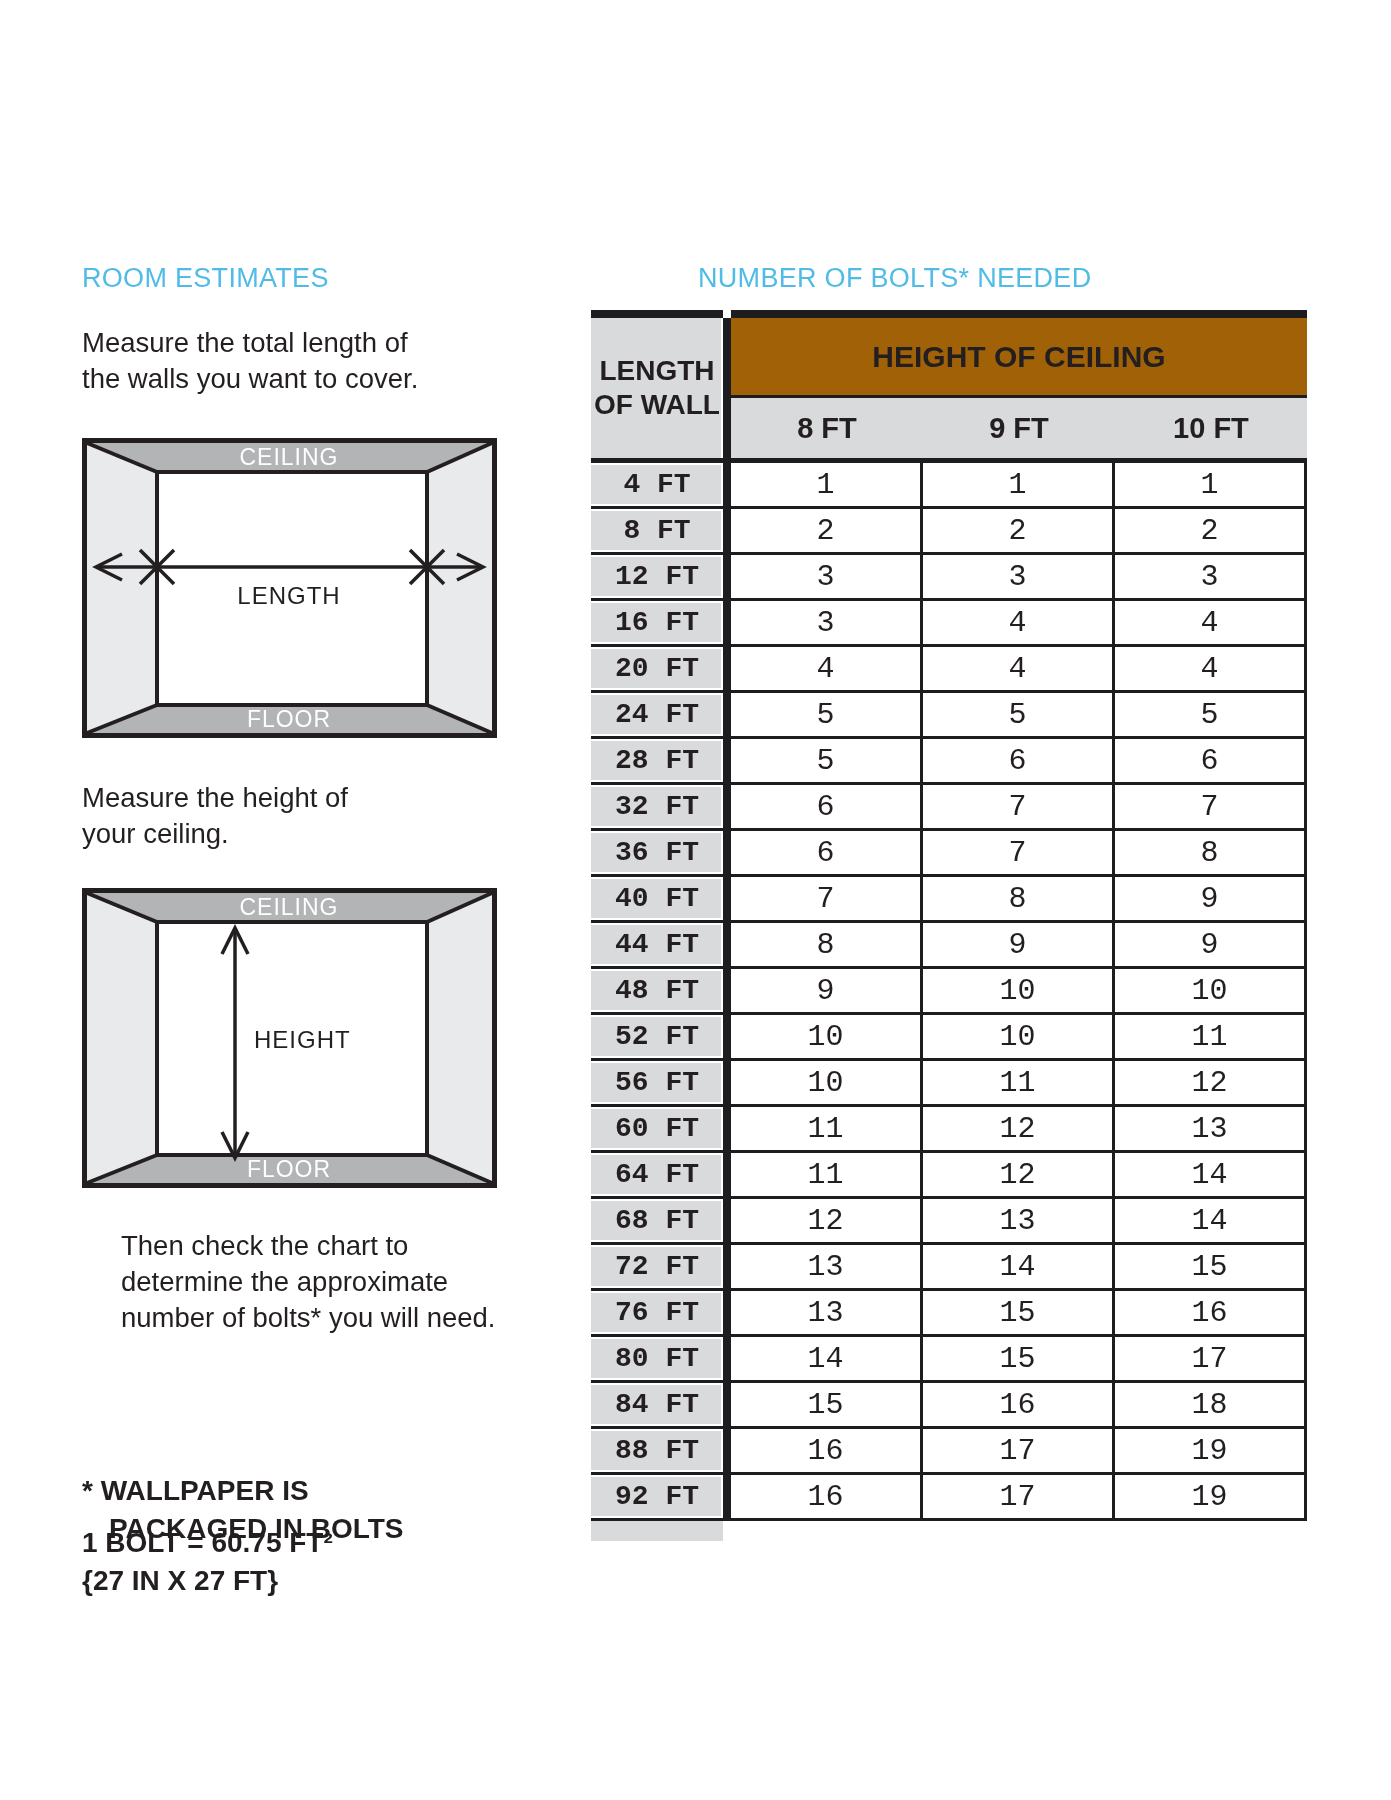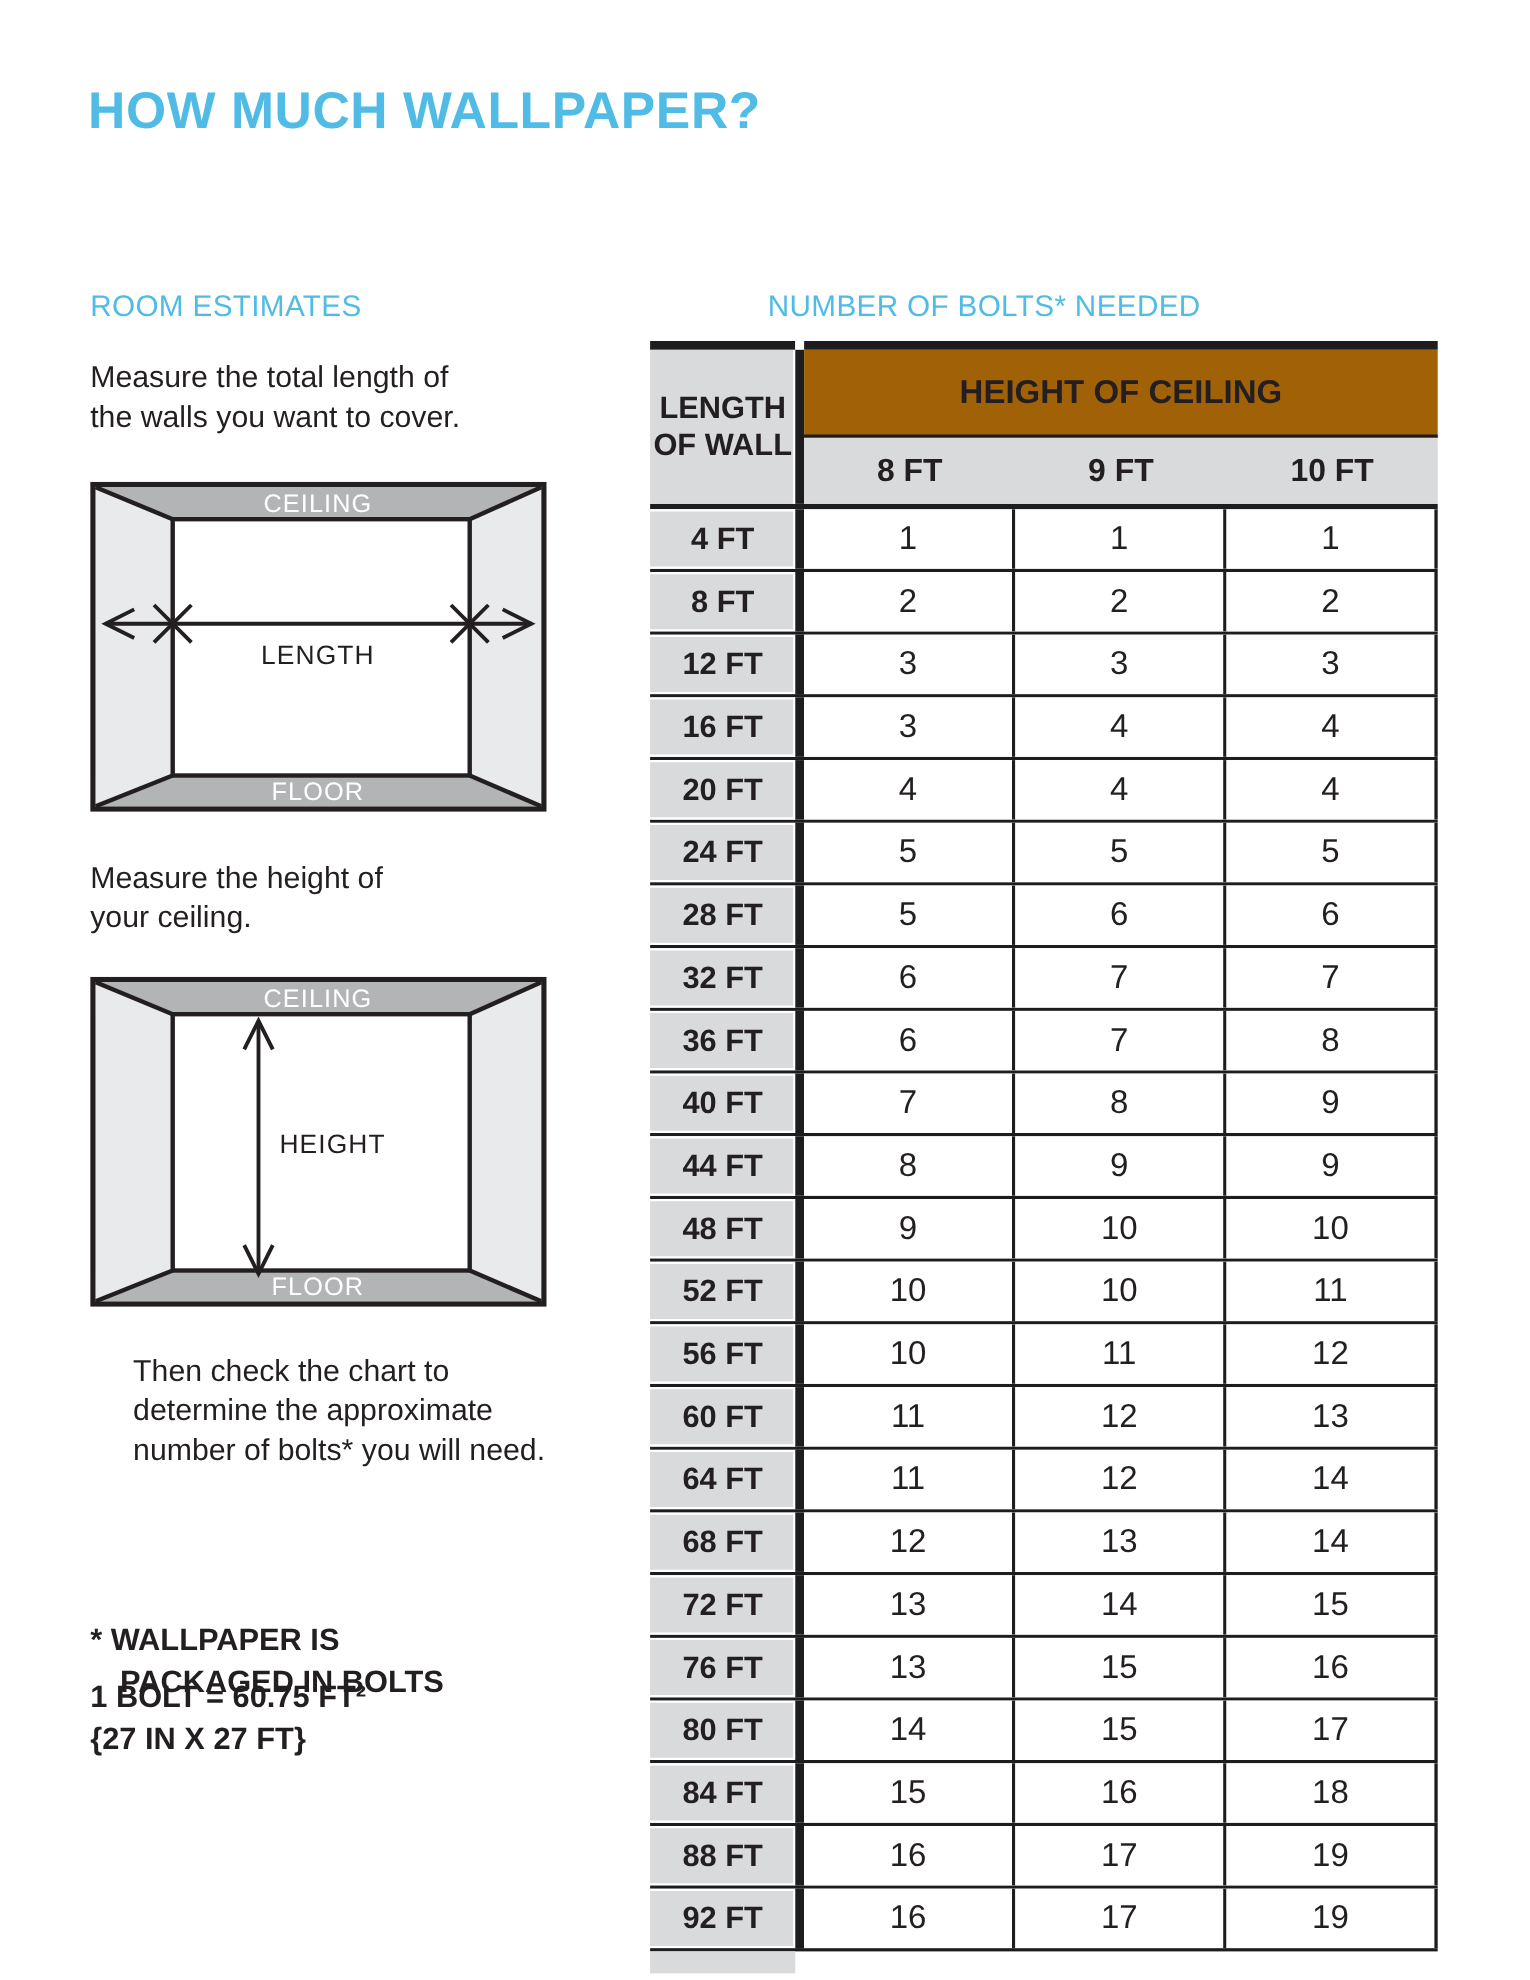--- a/index.html
+++ b/index.html
@@ -39,35 +39,34 @@
             box-shadow: inset -2px 0 0 #fff; }
   .h-div { width:8px; background:#1d1d1f; }
   .h-right { flex:1; }
   .h-ceiling { height:80px; background:#a16207; border-bottom:3px solid #1d1d1f;
                display:flex; align-items:center; justify-content:center;
                font-size:30px; font-weight:bold;text-align:center; }
   .h-fts { display:flex; height:60px; background:#d9dadb; }
   .h-ft { width:33.333%; display:flex; align-items:center; justify-content:center;
           font-size:29px; font-weight:bold; }
 
-  .trow { display:flex; height:57px; border-bottom:3px solid #1d1d1f; }
+  .trow { display:flex; height:46px; border-bottom:3px solid #1d1d1f;font-family:Liberation Mono, monospace; }
   .r-col1 { width:132px; background:#d9dadb; display:flex; align-items:center; justify-content:center;
             font-size:28px; font-weight:bold;
             box-shadow: inset 0 2px 0 #fff, inset 0 -2px 0 #fff, inset -2px 0 0 #fff; }
   .r-div { width:8px; background:#1d1d1f; }
   .r-cell { width:192px; background:#fff; border-right:3px solid #1d1d1f;
             display:flex; align-items:center; justify-content:center; font-size:30px; }
   .tbl-tail { width:132px; height:20px; background:#d9dadb; }
 </style>
 </head>
 <body>
 
 <div class="page">
 
-  <div class="title">HOW MUCH WALLPAPER?</div>
 
   <div class="sec-heading h-room">ROOM ESTIMATES</div>
   <div class="sec-heading h-bolts">NUMBER OF BOLTS* NEEDED</div>
 
   <div class="step step1">Measure the total length of
 the walls you want to cover.</div>
 
   <svg class="diag diag1" viewBox="0 0 415 300">
     <rect x="2.5" y="2.5" width="410" height="295" fill="#ffffff" stroke="#231f20" stroke-width="5"></rect>
     <polygon points="5,5 410,5 345,34 75,34" fill="#b2b4b6"></polygon>

